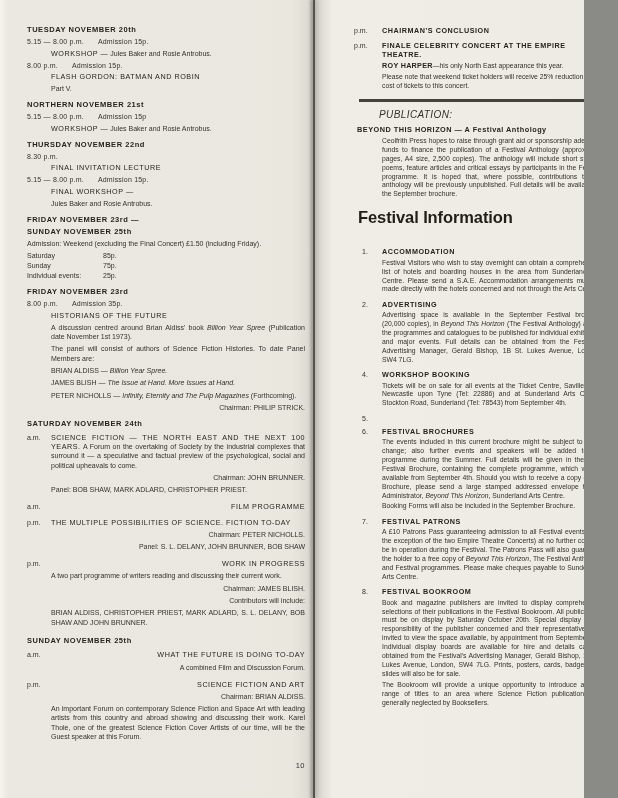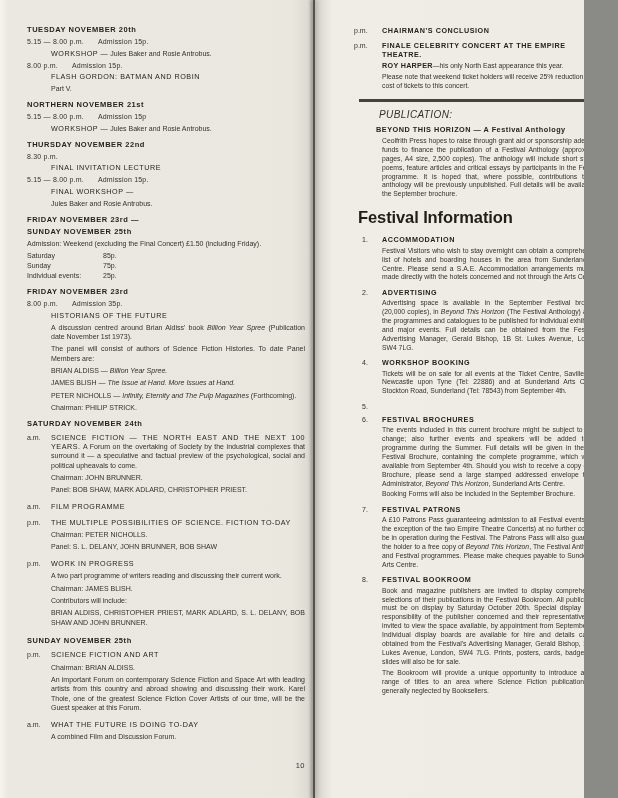--- a/index.html
+++ b/index.html
@@ -10,40 +10,40 @@
     box-shadow:-2px 0 3px rgba(80,77,70,.45),2px 0 4px rgba(80,77,70,.35);}
   .pl{position:absolute;left:27px;top:25px;width:278px;}
   .prp{position:absolute;left:354px;top:21px;width:248px;}
   .d{font-weight:bold;font-size:7.5px;letter-spacing:.55px;margin:6.5px 0 2.5px;color:#26241e;line-height:9.5px;}
   .first{margin-top:0;}
   .tight{margin-top:1px;}
   .t{font-size:7px;margin:2.5px 0;letter-spacing:.2px;line-height:9.3px;}
   .t .adm{margin-left:14px;}
   .e{margin:2.5px 0 2.5px 24px;font-size:7px;line-height:9.3px;}
   .b{font-weight:normal;font-size:7.2px;letter-spacing:.55px;color:#26241e;}
-  .p{font-size:7px;line-height:9.3px;margin:3px 0 3px 24px;}
+  .p{font-size:7px;line-height:9.3px;margin:3px 0 3px 24px;text-align:right;}
   .j{text-align:justify;}
   .full{margin-left:0;}
   .pricerow{display:flex;margin:.5px 0;font-size:7px;line-height:9.3px;}
   .prl{width:76px;flex:none;}
   .row{display:flex;margin:4.5px 0 2px;}
   .mk{flex:none;width:24px;font-size:7px;line-height:9.3px;}
   .rc{flex:1;min-width:0;}
   .rc .p{margin-left:0;}
   .tb{margin:0 0 2px;}
   .itl{font-style:italic;}
   .prp .mk{width:28px;}
   .st{font-weight:bold;font-size:7.2px;letter-spacing:.55px;line-height:9.4px;color:#26241e;margin-bottom:1.5px;}
   .sb{font-size:6.8px;line-height:8.9px;margin:2px 0;}
   .b2{font-weight:bold;font-size:7.2px;letter-spacing:.3px;color:#26241e;}
   .rule{height:2.5px;background:#45423c;margin:7px 0 7px 5px;width:240px;}
   .publabel{font-style:italic;font-size:10px;letter-spacing:.4px;margin:2px 0 5px 5px;padding-left:20px;}
-  .pubtitle{margin-left:22px;font-weight:bold;font-size:7.3px;letter-spacing:.5px;color:#26241e;}
+  .pubtitle{margin-left:3px;font-weight:bold;font-size:7.3px;letter-spacing:.5px;color:#26241e;}
   .pubbody{margin:3px 0 0 28px;font-size:6.8px;line-height:8.9px;}
-  .fih{font-weight:bold;font-size:16.5px;letter-spacing:-.1px;margin:9px 0 8px 4px;color:#211e18;}
+  .fih{font-weight:bold;font-size:16.5px;letter-spacing:-.1px;margin:9px 0 20px 4px;color:#211e18;}
   .sec{display:flex;margin:3.5px 0 0;}
   .no{flex:none;width:20px;font-size:7px;margin-left:8px;line-height:9.4px;}
   .sc{flex:1;min-width:0;}
   .pnum{position:absolute;font-size:7.5px;letter-spacing:.5px;}
   .pn10{left:27px;width:278px;top:761px;text-align:right;}
   .pn11{left:354px;width:248px;top:809px;text-align:center;}
 </style>
 </head>
 <body>
 
@@ -131,35 +131,35 @@
         <div class="p">Chairman: JAMES BLISH.</div>
         <div class="p">Contributors will include:</div>
         <div class="p j">BRIAN ALDISS, CHRISTOPHER PRIEST, MARK ADLARD, S. L. DELANY, BOB SHAW AND JOHN BRUNNER.</div>
       </div>
     </div>
 
 
     <div class="d">SUNDAY NOVEMBER 25th</div>
 
     <div class="row">
+      <div class="mk">a.m.</div>
+      <div class="rc">
+        <div class="p tb"><span class="b">WHAT THE FUTURE IS DOING TO-DAY</span></div>
+        <div class="p">A combined Film and Discussion Forum.</div>
+      </div>
+    </div>
+
+    <div class="row">
       <div class="mk">p.m.</div>
       <div class="rc">
         <div class="p tb"><span class="b">SCIENCE FICTION AND ART</span></div>
         <div class="p">Chairman: BRIAN ALDISS.</div>
         <div class="p j">An important Forum on contemporary Science Fiction and Space Art with leading artists from this country and abroad showing and discussing their work.  Karel Thole, one of the greatest Science Fiction Cover Artists of our time, will be the Guest speaker at this Forum.</div>
       </div>
     </div>
-
-    <div class="row">
-      <div class="mk">a.m.</div>
-      <div class="rc">
-        <div class="p tb"><span class="b">WHAT THE FUTURE IS DOING TO-DAY</span></div>
-        <div class="p">A combined Film and Discussion Forum.</div>
-      </div>
-    </div>
   </div>
 
   <div class="pnum pn10">10</div>
 
   <div class="prp">
 
     <div class="row">
       <div class="mk">p.m.</div>
       <div class="rc">
         <div class="st">CHAIRMAN'S CONCLUSION</div>

